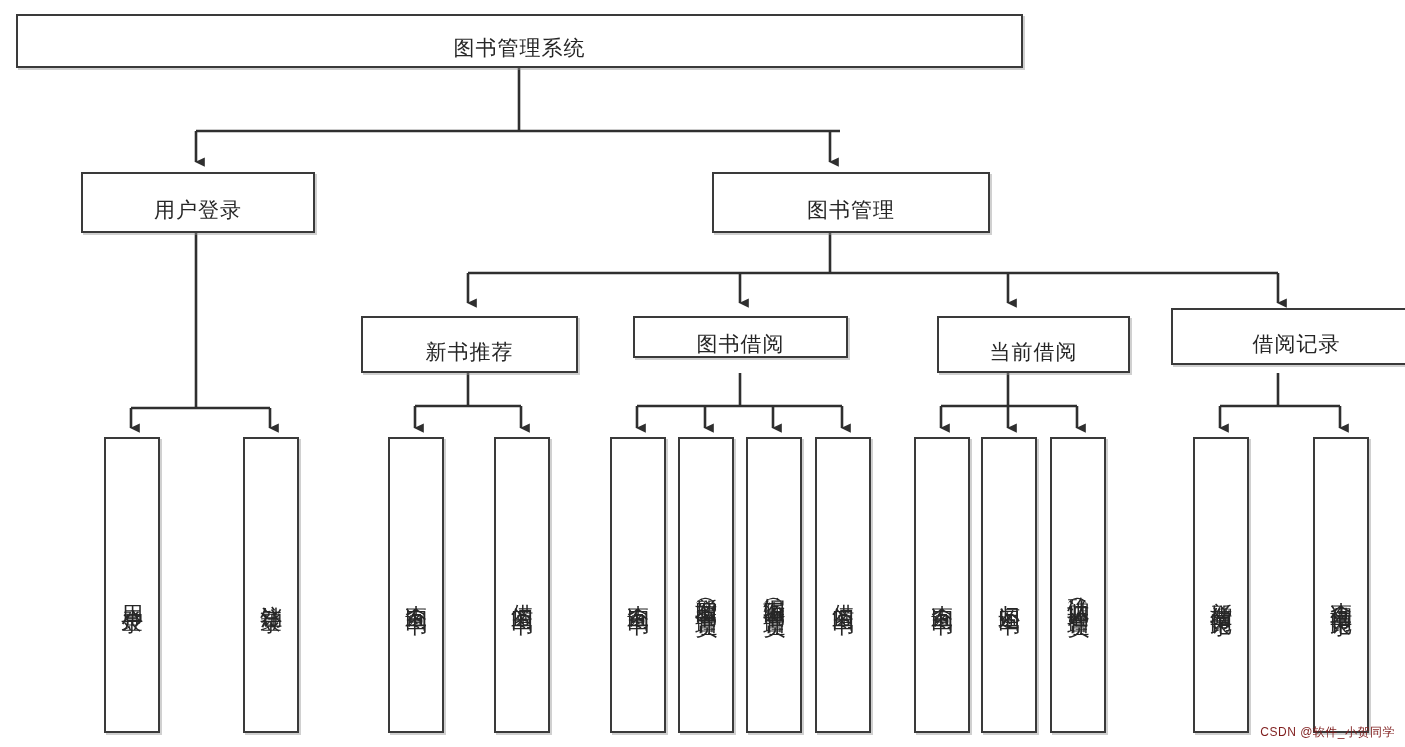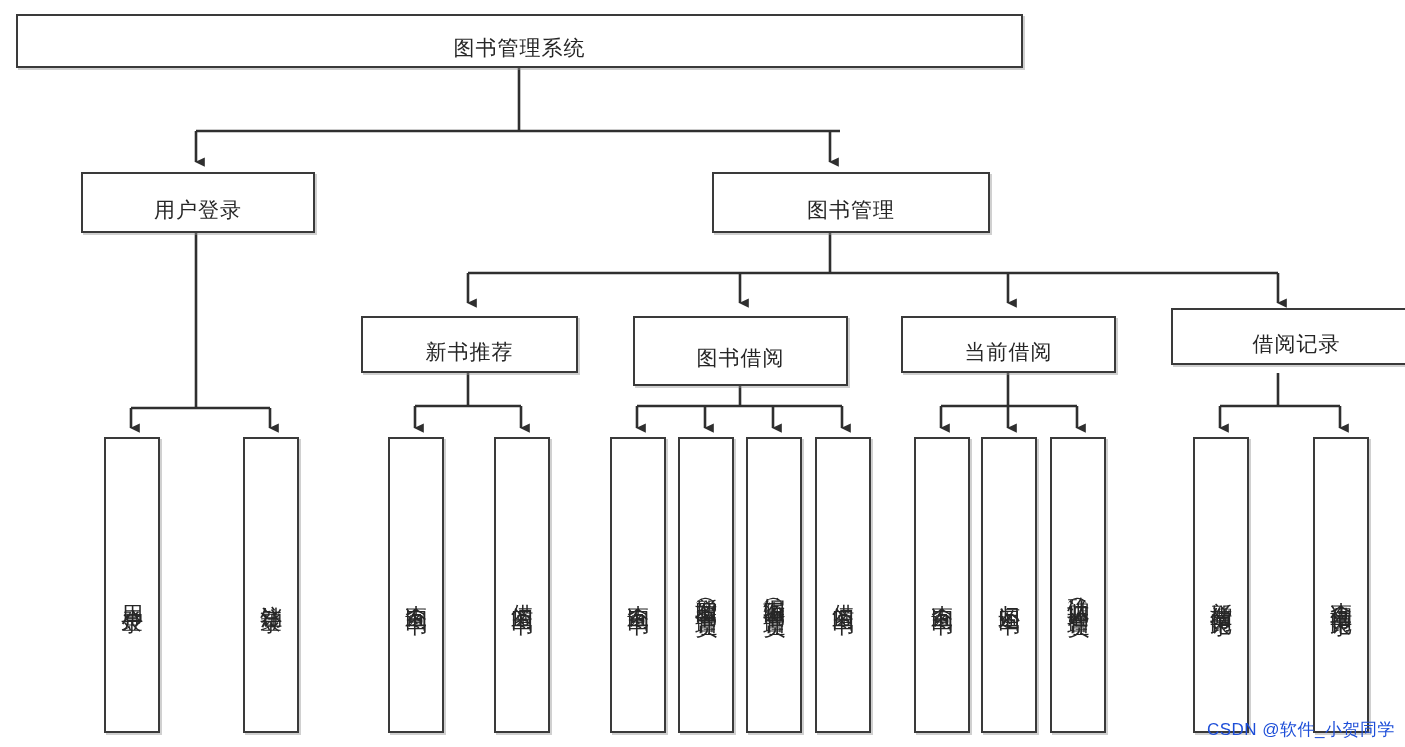--- a/index.html
+++ b/index.html
@@ -54,22 +54,22 @@
     max-height:276px;
     text-align:center;
   }
   .node.vertical.tall .label{
     max-height:288px;
   }
   #watermark{
     position:absolute;
     right:10px;
     bottom:6px;
-    font-size:17px;
-    color:#1d4ed8;
+    font-size:12px;
+    color:#7f1d1d;
     letter-spacing:.5px;
     z-index:3;
     white-space:nowrap;
   }
 </style>
 </head>
 <body>
 
 <div id="stage">
 
@@ -132,25 +132,25 @@
   </div>
 
   <div class="node" style="left:712px; top:172px; width:278px; height:61px;">
     <span class="label">图书管理</span>
   </div>
 
   <div class="node" style="left:361px; top:316px; width:217px; height:57px;">
     <span class="label">新书推荐</span>
   </div>
 
-  <div class="node" style="left:633px; top:316px; width:215px; height:70px;">
+  <div class="node" style="left:633px; top:316px; width:215px; height:42px;">
     <span class="label">图书借阅</span>
   </div>
 
-  <div class="node" style="left:901px; top:316px; width:215px; height:57px;">
+  <div class="node" style="left:937px; top:316px; width:193px; height:57px;">
     <span class="label">当前借阅</span>
   </div>
 
   <div class="node" style="left:1171px; top:308px; width:251px; height:57px;">
     <span class="label">借阅记录</span>
   </div>
 
   <div class="node vertical" style="left:104px; top:437px; width:56px; height:296px;">
     <span class="label">用户登录</span>
   </div>

